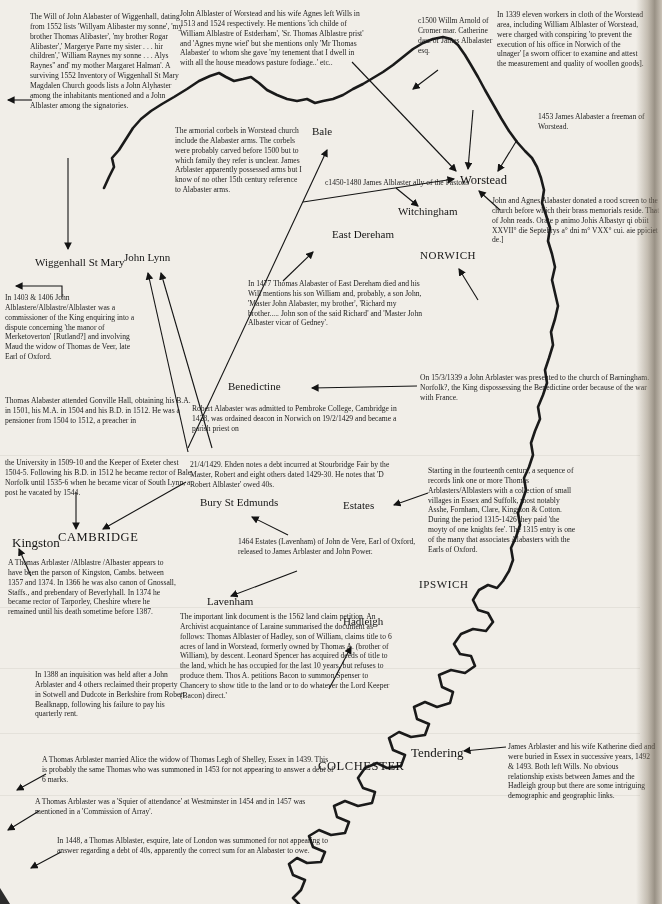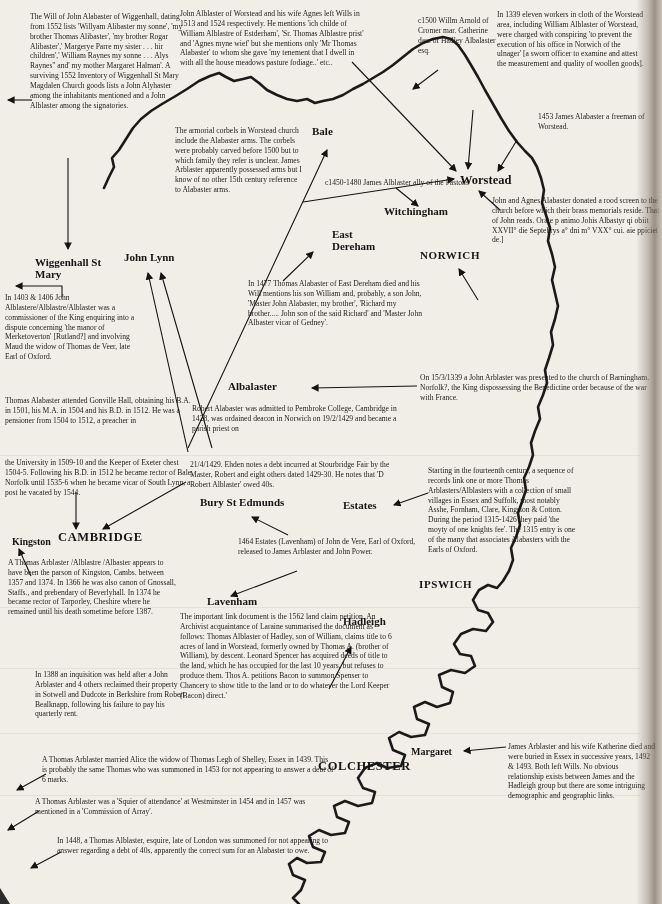--- a/index.html
+++ b/index.html
@@ -6,24 +6,24 @@
   #page{
     position:relative;width:662px;height:904px;overflow:hidden;
     background:#f1eee8;
     font-family:"Liberation Serif", serif;color:#1d1d1d;
   }
   .note{
     position:absolute;font-size:7.6px;line-height:1.3;color:#1c1c1c;
     text-align:left;white-space:normal;
   }
   .place{
-    position:absolute;font-weight:bold;font-size:11px;color:#151515;
+    position:absolute;font-weight:normal;font-size:11px;color:#151515;
     white-space:normal;line-height:1.1;
   }
-  .place.sm{font-size:10px;}
+  .place.sm{font-size:13px;}
   .place.lg{font-size:12.5px;}
   .place.caps{letter-spacing:.6px;}
   #maplayer{position:absolute;left:0;top:0;width:662px;height:904px;}
   .seam{position:absolute;left:0;width:640px;height:1px;background:rgba(60,50,40,.07);}
   #edge{
     position:absolute;top:0;right:0;width:26px;height:904px;
     background:linear-gradient(to right,
       rgba(140,128,110,0) 0%,
       rgba(140,128,110,.45) 45%,
       rgba(95,84,68,.6) 72%,
@@ -78,21 +78,21 @@
   </svg>
 
   <div class="seam" style="top:455px"></div>
   <div class="seam" style="top:607px"></div>
   <div class="seam" style="top:668px"></div>
   <div class="seam" style="top:733px"></div>
   <div class="seam" style="top:795px"></div>
 
   <div class="note" style="left:30px;top:12px;width:153px">The Will of John Alabaster of Wiggenhall, dating from 1552 lists 'Willyam Alibaster my sonne', 'my brother Thomas Alibaster', 'my brother Rogar Alibaster',' Margerye Parre my sister . . . hir children',' William Raynes my sonne . . . Alys Raynes" and' my mother Margaret Halman'. A surviving 1552 Inventory of Wiggenhall St Mary Magdalen Church goods lists a John Alyhaster among the inhabitants mentioned and a John Alblaster among the signatories.</div>
   <div class="note" style="left:180px;top:9px;width:188px">John Alblaster of Worstead and his wife Agnes left Wills in 1513 and 1524 respectively. He mentions 'ich childe of William Alblastre of Estderham', 'Sr. Thomas Alblastre prist' and 'Agnes myne wief' but she mentions only 'Mr Thomas Alabaster' to whom she gave 'my tenement that I dwell in with all the house meadows pasture fodiage..' etc..</div>
-  <div class="note" style="left:418px;top:16px;width:80px">c1500 Willm Arnold of Cromer mar. Catherine dau. of Hadley Albalaster esq.</div>
+  <div class="note" style="left:418px;top:16px;width:80px">c1500 Willm Arnold of Cromer mar. Catherine dau. of James Albalaster esq.</div>
   <div class="note" style="left:497px;top:10px;width:148px">In 1339 eleven workers in cloth of the Worstead area, including William Alblaster of Worstead, were charged with conspiring 'to prevent the execution of his office in Norwich of the ulnager' [a sworn officer to examine and attest the measurement and quality of woollen goods].</div>
   <div class="note" style="left:538px;top:112px;width:122px">1453 James Alabaster a freeman of Worstead.</div>
   <div class="note" style="left:175px;top:126px;width:130px">The armorial corbels in Worstead church include the Alabaster arms. The corbels were probably carved before 1500 but to which family they refer is unclear. James Arblaster apparently possessed arms but I know of no other 15th century reference to Alabaster arms.</div>
   <div class="note" style="left:325px;top:178px;width:155px">c1450-1480 James Alblaster ally of the Pastons</div>
   <div class="note" style="left:492px;top:196px;width:168px">John and Agnes Alabaster donated a rood screen to the church before which their brass memorials reside. That of John reads. Orate p animo Johis Albastyr qi obiit XXVII° die Septebrys a° dni m° VXX° cui. aie ppiciet de.]</div>
   <div class="note" style="left:5px;top:293px;width:132px">In 1403 &amp; 1406 John Alblastere/Alblastre/Alblaster was a commissioner of the King enquiring into a dispute concerning 'the manor of Merketoverton' [Rutland?] and involving Maud the widow of Thomas de Veer, late Earl of Oxford.</div>
   <div class="note" style="left:5px;top:396px;width:190px">Thomas Alabaster attended Gonville Hall, obtaining his B.A. in 1501, his M.A. in 1504 and his B.D. in 1512. He was a pensioner from 1504 to 1512, a preacher in</div>
   <div class="note" style="left:5px;top:458px;width:190px">the University in 1509-10 and the Keeper of Exeter chest 1504-5. Following his B.D. in 1512 he became rector of Bale, Norfolk until 1535-6 when he became vicar of South Lynn, a post he vacated by 1544.</div>
   <div class="note" style="left:248px;top:279px;width:175px">In 1477 Thomas Alabaster of East Dereham died and his Will mentions his son William and, probably, a son John, 'Master John Alabaster, my brother', 'Richard my brother..... John son of the said Richard' and 'Master John Albaster vicar of Gedney'.</div>
   <div class="note" style="left:420px;top:373px;width:238px">On 15/3/1339 a John Arblaster was presented to the church of Barningham. Norfolk?, the King dispossessing the Benedictine order because of the war with France.</div>
@@ -105,29 +105,29 @@
   <div class="note" style="left:35px;top:670px;width:150px">In 1388 an inquisition was held after a John Arblaster and 4 others reclaimed their property in Sotwell and Dudcote in Berkshire from Robert Bealknapp, following his failure to pay his quarterly rent.</div>
   <div class="note" style="left:42px;top:755px;width:292px">A Thomas Arblaster married Alice the widow of Thomas Legh of Shelley, Essex in 1439. This is probably the same Thomas who was summoned in 1453 for not appearing to answer a debt of 6 marks.</div>
   <div class="note" style="left:35px;top:797px;width:298px">A Thomas Arblaster was a 'Squier of attendance' at Westminster in 1454 and in 1457 was mentioned in a 'Commission of Array'.</div>
   <div class="note" style="left:57px;top:836px;width:285px">In 1448, a Thomas Alblaster, esquire, late of London was summoned for not appearing to answer regarding a debt of 40s, apparently the correct sum for an Alabaster to owe.</div>
   <div class="note" style="left:508px;top:742px;width:148px">James Arblaster and his wife Katherine died and were buried in Essex in successive years, 1492 &amp; 1493. Both left Wills. No obvious relationship exists between James and the Hadleigh group but there are some intriguing demographic and geographic links.</div>
 
   <div class="place" style="left:35px;top:256px;width:95px">Wiggenhall St Mary</div>
   <div class="place" style="left:124px;top:251px">John Lynn</div>
   <div class="place" style="left:312px;top:125px">Bale</div>
   <div class="place lg" style="left:460px;top:174px">Worstead</div>
-  <div class="place" style="left:384px;top:205px">Witchingham</div>
+  <div class="place" style="left:398px;top:205px">Witchingham</div>
   <div class="place" style="left:332px;top:228px;width:62px">East Dereham</div>
   <div class="place caps" style="left:420px;top:249px">NORWICH</div>
-  <div class="place" style="left:228px;top:380px">Albalaster</div>
+  <div class="place" style="left:228px;top:380px">Benedictine</div>
   <div class="place" style="left:200px;top:496px">Bury St Edmunds</div>
   <div class="place" style="left:343px;top:499px">Estates</div>
   <div class="place sm" style="left:12px;top:536px">Kingston</div>
   <div class="place lg caps" style="left:58px;top:531px">CAMBRIDGE</div>
   <div class="place" style="left:207px;top:595px">Lavenham</div>
   <div class="place" style="left:343px;top:615px">Hadleigh</div>
   <div class="place caps" style="left:419px;top:578px">IPSWICH</div>
   <div class="place lg caps" style="left:318px;top:760px">COLCHESTER</div>
-  <div class="place sm" style="left:411px;top:746px">Margaret</div>
+  <div class="place sm" style="left:411px;top:746px">Tendering</div>
 
   <div id="edge"></div>
   <div id="corner"></div>
 </div>
 
 </body></html>

